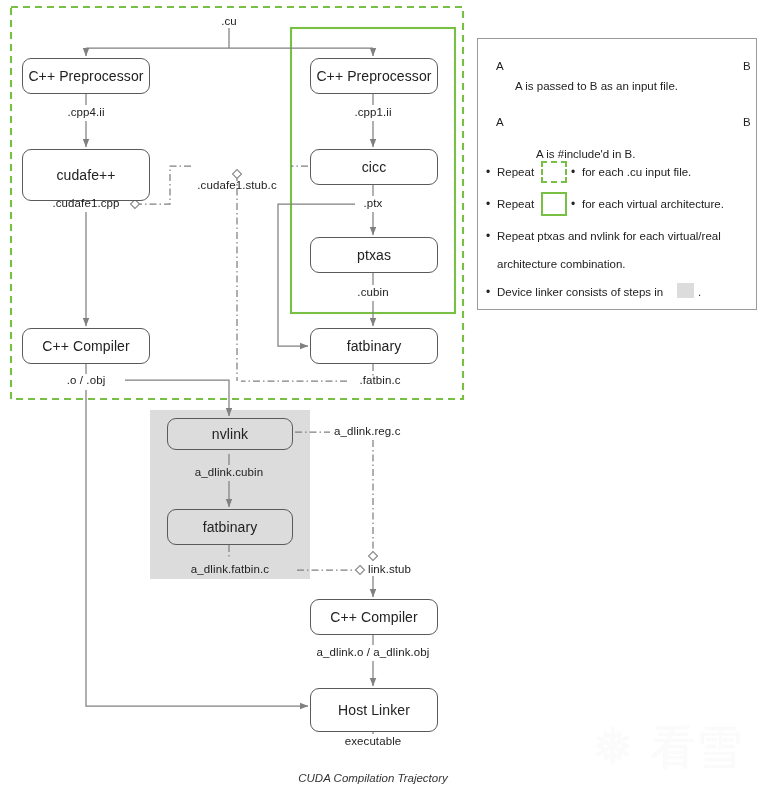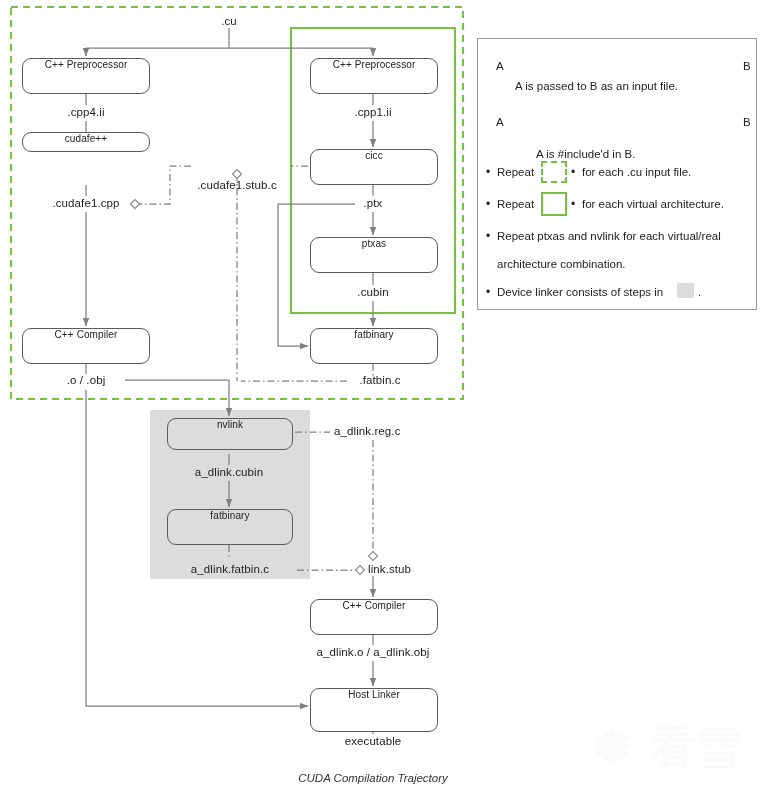--- a/index.html
+++ b/index.html
@@ -24,23 +24,23 @@
     width: 773px;
     height: 799px;
   }
   .node {
     position: absolute;
     box-sizing: border-box;
     border: 1.2px solid #5a5a5a;
     border-radius: 9px;
     background: #ffffff;
     display: flex;
-    align-items: flex-start;
+    align-items: center;
     justify-content: center;
-    font-size: 10px;
+    font-size: 14px;
     color: #222222;
     letter-spacing: 0.1px;
   }
   .node.on-gray { background: #dcdcdc; }
   .lbl {
     position: absolute;
     font-size: 11.5px;
     color: #222222;
     white-space: nowrap;
     letter-spacing: 0.1px;
@@ -199,21 +199,21 @@
 
     <g stroke="#6b6b6b" stroke-width="1.2" fill="none">
       <path d="M510,66 L757,66" marker-end="url(#ahs)"></path>
       <path d="M510,122 L752,122" stroke-dasharray="8 3.5 1.5 3.5" marker-end="url(#dia2)"></path>
     </g>
   </svg>
 
   <div class="node" style="left:22px;  top:58px;  width:128px; height:36px;">
       <span>C++ Preprocessor</span>
     </div>
-  <div class="node" style="left:22px;  top:132px; width:128px; height:20px;">
+  <div class="node" style="left:22px;  top:149px; width:128px; height:52px;">
       <span>cudafe++</span>
     </div>
   <div class="node" style="left:22px;  top:328px; width:128px; height:36px;">
       <span>C++ Compiler</span>
     </div>
   <div class="node" style="left:310px; top:58px;  width:128px; height:36px;">
       <span>C++ Preprocessor</span>
     </div>
   <div class="node" style="left:310px; top:149px; width:128px; height:36px;">
       <span>cicc</span>

